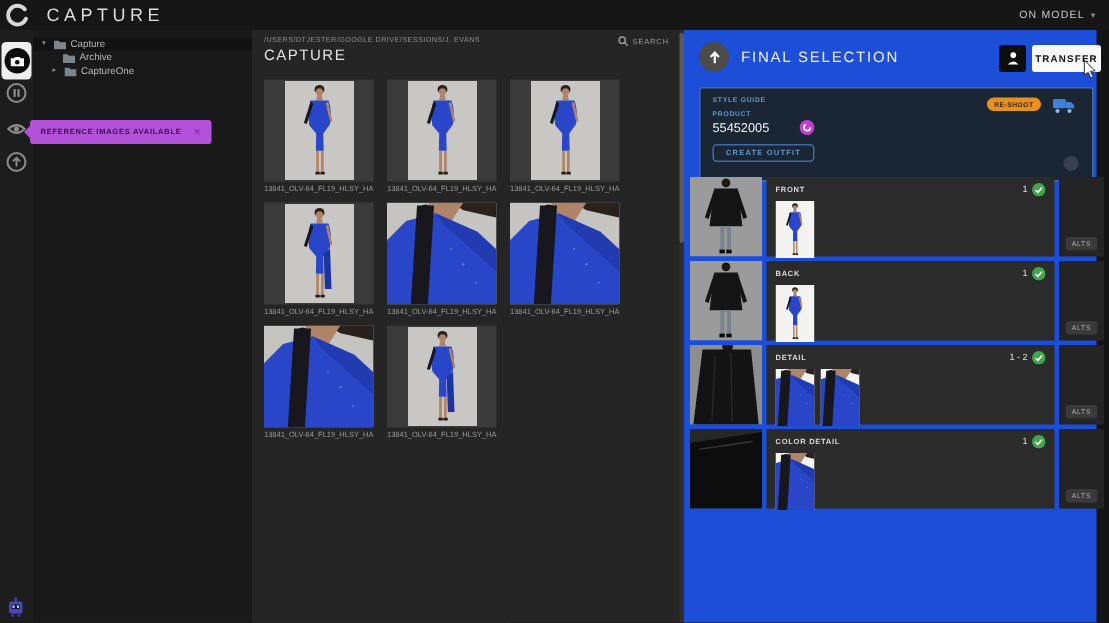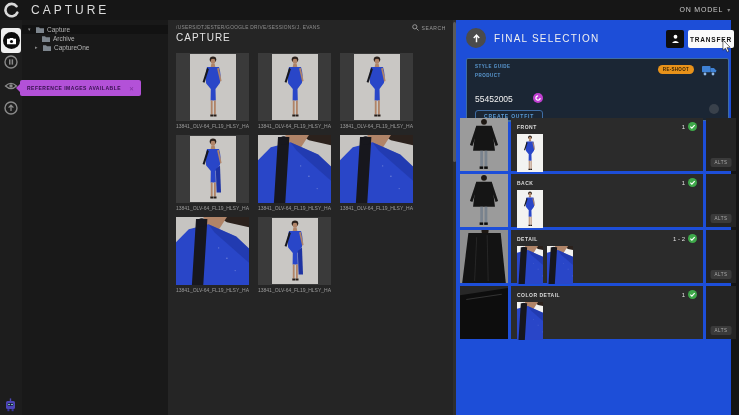--- a/index.html
+++ b/index.html
@@ -52,21 +52,21 @@
   #fs-circle{position:absolute;left:10px;top:8px;width:20px;height:20px;border-radius:50%;background:#4b4b4b;display:flex;align-items:center;justify-content:center}
   #fs-heading{position:absolute;left:38px;top:13px;font-size:10px;letter-spacing:1.2px;color:#f0f0f0}
   #person-btn{position:absolute;left:210px;top:10px;width:18px;height:18px;background:#0e0e0e;border-radius:2px;display:flex;align-items:center;justify-content:center;cursor:pointer}
   #transfer-btn{position:absolute;left:232px;top:10px;width:46px;height:18px;background:#fafafa;border-radius:2px;color:#111;
                 font-size:6.5px;font-weight:bold;letter-spacing:.8px;display:flex;align-items:center;justify-content:center;cursor:pointer}
   #cursor{position:absolute;left:266px;top:20px;width:9px;height:13px;z-index:10}
   
   #style-card{position:absolute;left:10px;top:38px;width:263px;height:63px;box-sizing:border-box;background:#1b2634;border:1px solid #3e6ca3;border-radius:2px;padding:5px 8px}
   .fld-label{font-size:4.5px;font-weight:bold;letter-spacing:.5px;color:#5b9bd5}
   .fld-value{font-size:8.5px;color:#f2f2f2;margin-top:1px}
-  #product-row{display:flex;align-items:flex-start;gap:20px;margin-top:15px}
+  #product-row{display:flex;align-items:center;gap:20px;margin-top:1px}
   #reshoot{position:absolute;right:34px;top:6px;background:#e8921a;border-radius:7px;padding:2px 5px;font-size:4.5px;font-weight:bold;letter-spacing:.3px;color:#3a2405}
   #truck{position:absolute;right:11px;top:6px;width:15px;height:11px}
   #create-outfit{display:inline-block;margin-top:5px;border:1px solid #3e6ca3;border-radius:3px;padding:2px 8px;font-size:5px;font-weight:bold;letter-spacing:.8px;color:#5b9bd5;cursor:pointer}
   #card-dot{position:absolute;right:9px;bottom:6px;width:10px;height:10px;border-radius:50%;background:#39414b}
   
   #rows{position:absolute;left:4px;top:98px;width:276px;display:flex;flex-direction:column;gap:3px}
   .sel-row{display:flex;gap:3px;height:53px}
   .ref{width:48px;height:53px;flex:0 0 auto;overflow:hidden;cursor:pointer}
   .rcard{flex:1 1 auto;background:#2b2b2b;padding:4px 6px;box-sizing:border-box;position:relative}
   .card-top{display:flex;justify-content:space-between;align-items:center}

